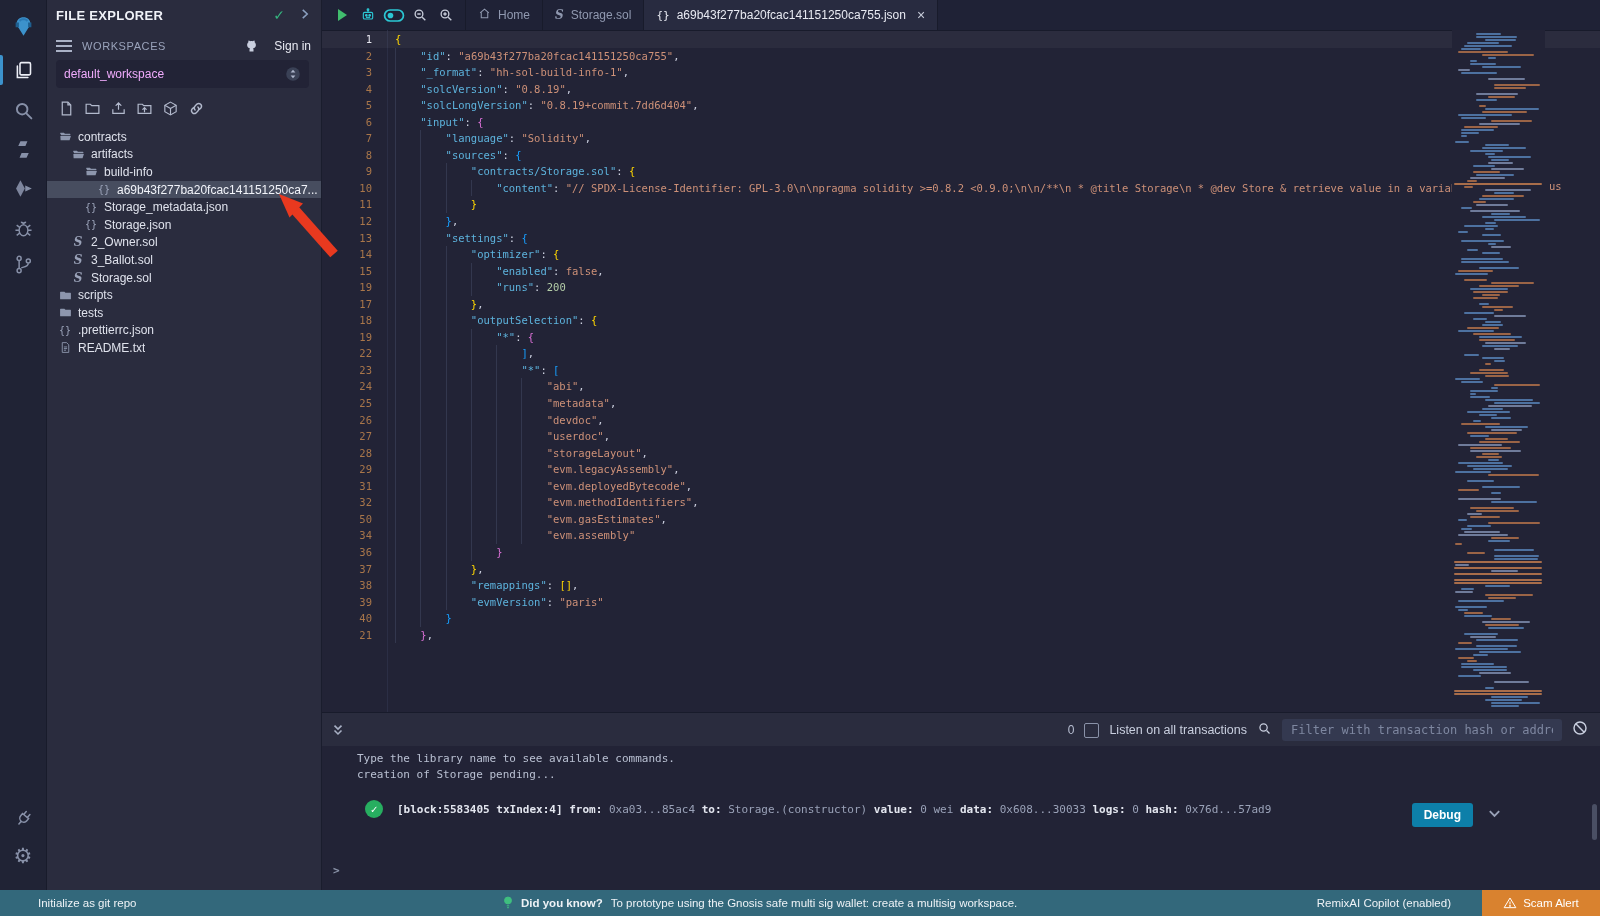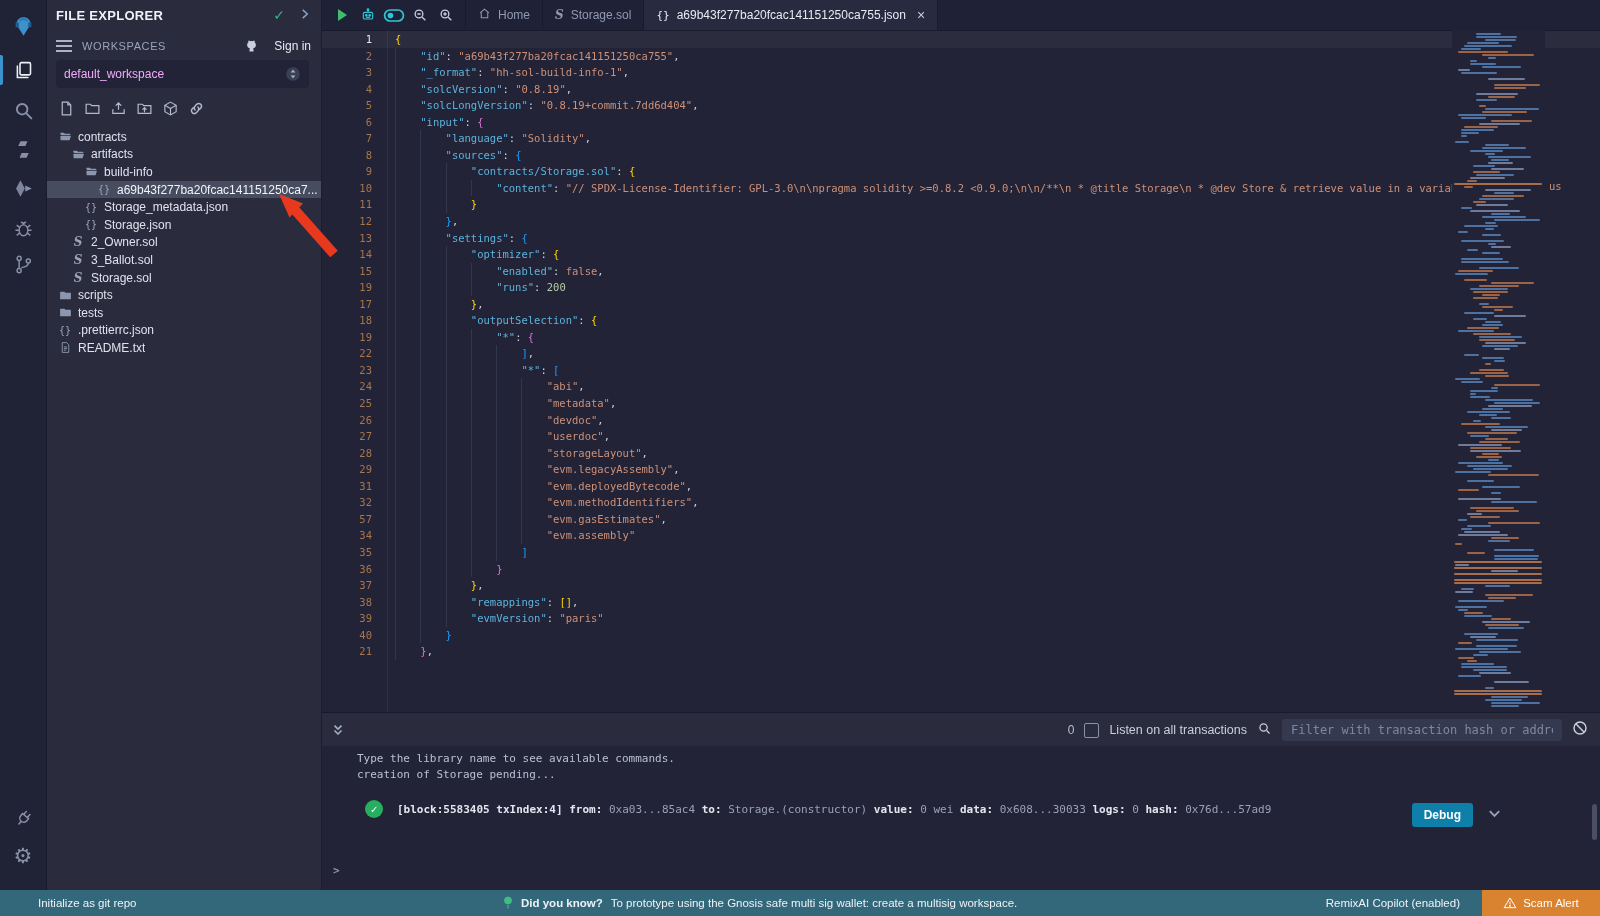--- a/index.html
+++ b/index.html
@@ -106,21 +106,21 @@
   #debug-chev svg{width:15px;height:15px;color:#9aa2b8;}
   #prompt{position:absolute;left:12px;top:118px;color:#8a93a8;font-weight:bold;}
   #term-scroll{position:absolute;right:3px;top:58px;width:5px;height:36px;border-radius:3px;background:#4a4f64;}
 
   
   #statusbar{position:absolute;left:0;right:0;bottom:0;height:26px;background:#33687b;z-index:10;display:flex;align-items:center;font-size:11.5px;color:#eef2f6;}
   #sb-left{margin-left:38px;cursor:pointer;}
   #sb-tip{position:absolute;left:503px;display:flex;align-items:center;gap:8px;}
   #sb-tip svg{width:10px;height:16px;}
   #tip-title{font-weight:bold;}
-  #sb-copilot{position:absolute;right:140px;cursor:pointer;}
+  #sb-copilot{position:absolute;right:149px;cursor:pointer;}
   #scam{position:absolute;right:0;top:0;bottom:0;width:118px;background:#d9822f;display:flex;align-items:center;justify-content:center;gap:6px;cursor:pointer;font-size:11.5px;color:#fff;}
   #scam svg{width:14px;height:14px;}
 
   #arrow-overlay{position:absolute;left:0;top:0;width:1600px;height:916px;pointer-events:none;z-index:40;}
 </style>
 </head>
 <body>
 
 <div id="app">
 
@@ -599,41 +599,32 @@
             <span class="ln">32</span>
             <span class="code"><span class="t-ws">                        </span><span class="t-v">"evm.methodIdentifiers"</span><span class="t-p">,</span></span>
           </div>
           <div class="cl">
             <span class="guide" style="left: 74px;"></span>
             <span class="guide" style="left: 99.276px;"></span>
             <span class="guide" style="left: 124.552px;"></span>
             <span class="guide" style="left: 149.828px;"></span>
             <span class="guide" style="left: 175.104px;"></span>
             <span class="guide" style="left: 200.38px;"></span>
-            <span class="ln">57</span>
+            <span class="ln">50</span>
             <span class="code"><span class="t-ws">                        </span><span class="t-v">"evm.gasEstimates"</span><span class="t-p">,</span></span>
           </div>
           <div class="cl">
             <span class="guide" style="left: 74px;"></span>
             <span class="guide" style="left: 99.276px;"></span>
             <span class="guide" style="left: 124.552px;"></span>
             <span class="guide" style="left: 149.828px;"></span>
             <span class="guide" style="left: 175.104px;"></span>
             <span class="guide" style="left: 200.38px;"></span>
             <span class="ln">34</span>
             <span class="code"><span class="t-ws">                        </span><span class="t-v">"evm.assembly"</span></span>
-          </div>
-          <div class="cl">
-            <span class="guide" style="left: 74px;"></span>
-            <span class="guide" style="left: 99.276px;"></span>
-            <span class="guide" style="left: 124.552px;"></span>
-            <span class="guide" style="left: 149.828px;"></span>
-            <span class="guide" style="left: 175.104px;"></span>
-            <span class="ln">35</span>
-            <span class="code"><span class="t-ws">                    </span><span class="t-b2">]</span></span>
           </div>
           <div class="cl">
             <span class="guide" style="left: 74px;"></span>
             <span class="guide" style="left: 99.276px;"></span>
             <span class="guide" style="left: 124.552px;"></span>
             <span class="guide" style="left: 149.828px;"></span>
             <span class="ln">36</span>
             <span class="code"><span class="t-ws">                </span><span class="t-b1">}</span></span>
           </div>
           <div class="cl">

